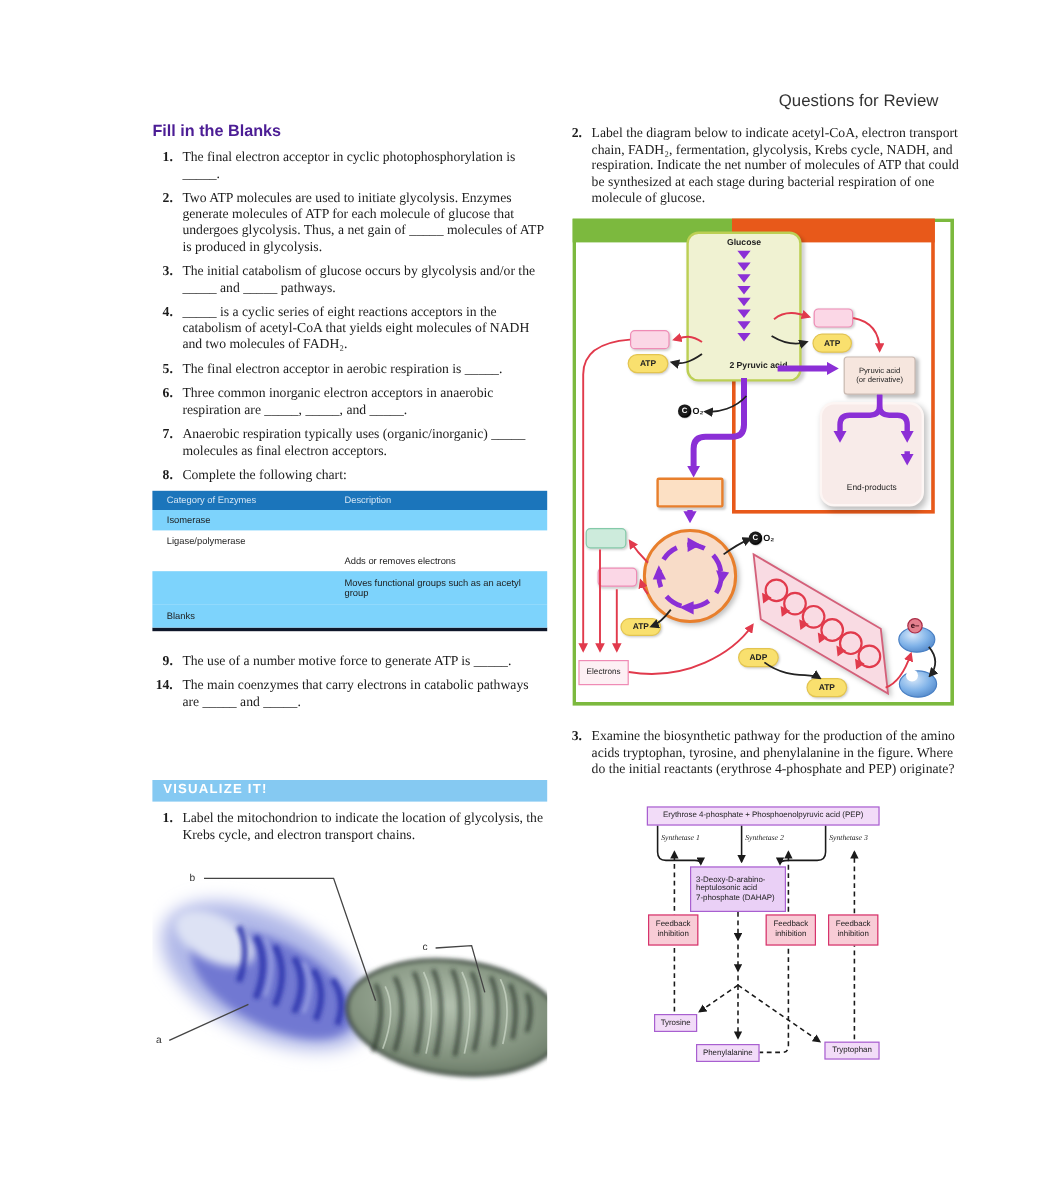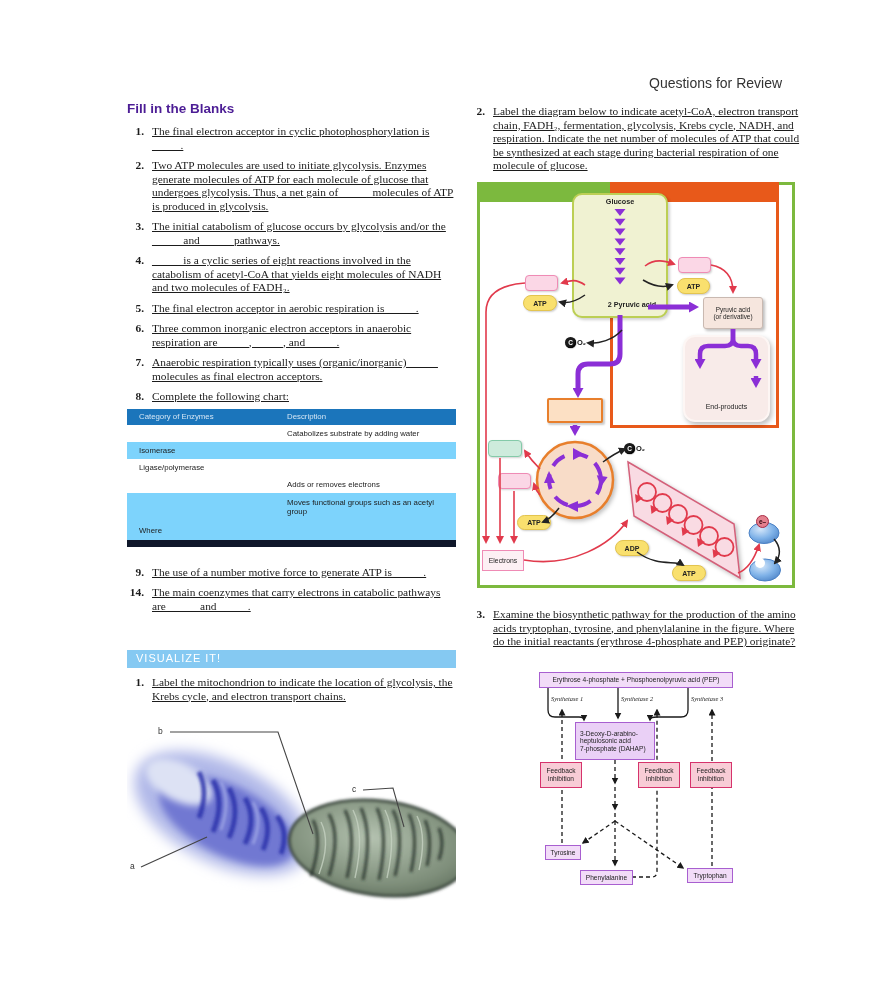--- a/index.html
+++ b/index.html
@@ -7,33 +7,33 @@
         font-family:"Liberation Serif", serif;color:#1c1c1c;}
   
   .running-header{position:absolute;left:649px;top:75px;font-family:"Liberation Sans",sans-serif;
         font-size:14px;color:#333;}
   
   .left-col{position:absolute;left:127px;top:101px;width:329px;}
   .fib-heading{font-family:"Liberation Sans",sans-serif;font-weight:bold;font-size:13.5px;
         color:#4c1d95;margin:0 0 9px 0;}
   .q{display:flex;margin-bottom:7px;font-size:11.4px;line-height:13.5px;}
   .q .num{flex:none;width:17px;text-align:right;margin-right:8px;font-weight:bold;}
-  .q .qtext{flex:1;text-decoration:underline;}
+  .q .qtext{flex:1;}
   
   .enz-table{width:329px;margin:4px 0 0 0;font-family:"Liberation Sans",sans-serif;
-        font-size:7.8px;border-bottom:7px solid #0f172a;}
+        font-size:7.8px;border-bottom:3px solid #0f172a;}
   .enz-tr{display:grid;grid-template-columns:45% 55%;min-height:17px;align-items:center;}
   .enz-tr.head{background:#1b75bb;color:#d4e6f5;min-height:16px;}
   .enz-tr.green{background:#7dd3fc;}
   .enz-td{padding:3px 6px 3px 12px;}
   .after-table{margin-top:19px;}
   
   .visualize{position:absolute;left:127px;top:650px;width:329px;}
   .viz-banner{background:#85c9f2;color:#ffffff;font-family:"Liberation Sans",sans-serif;
-        font-weight:normal;font-size:11px;letter-spacing:1px;padding:2px 0 2px 9px;height:14px;
+        font-weight:bold;font-size:11px;letter-spacing:1px;padding:2px 0 2px 9px;height:14px;
         margin-bottom:8px;}
   .mito-fig{position:relative;width:329px;height:215px;margin-top:4px;}
   .fig-label{position:absolute;font-family:"Liberation Sans",sans-serif;font-size:8.5px;color:#333;}
   
   .q2-block{position:absolute;left:468px;top:105px;width:335px;}
   .q3-block{position:absolute;left:468px;top:608px;width:335px;}
   
   .diag1{position:absolute;left:477px;top:182px;width:320px;height:408px;
         font-family:"Liberation Sans",sans-serif;}
   .diag1 svg{position:absolute;left:0;top:0;}
@@ -101,21 +101,21 @@
     <div class="q">
       <span class="num">2.</span>
       <span class="qtext">Two ATP molecules are used to initiate glycolysis. Enzymes generate molecules of ATP for each molecule of glucose that undergoes glycolysis. Thus, a net gain of _____ molecules of ATP is produced in glycolysis.</span>
     </div>
     <div class="q">
       <span class="num">3.</span>
       <span class="qtext">The initial catabolism of glucose occurs by glycolysis and/or the _____ and _____ pathways.</span>
     </div>
     <div class="q">
       <span class="num">4.</span>
-      <span class="qtext">_____ is a cyclic series of eight reactions involved in the catabolism of acetyl-CoA that yields eight molecules of NADH and two molecules of FADH₂.</span>
+      <span class="qtext">_____ is a cyclic series of eight reactions acceptors in the catabolism of acetyl-CoA that yields eight molecules of NADH and two molecules of FADH₂.</span>
     </div>
     <div class="q">
       <span class="num">5.</span>
       <span class="qtext">The final electron acceptor in aerobic respiration is _____.</span>
     </div>
     <div class="q">
       <span class="num">6.</span>
       <span class="qtext">Three common inorganic electron acceptors in anaerobic respiration are _____, _____, and _____.</span>
     </div>
     <div class="q">
@@ -125,42 +125,38 @@
     <div class="q" style="margin-bottom:5px;">
       <span class="num">8.</span>
       <span class="qtext">Complete the following chart:</span>
     </div>
 
     <div class="enz-table">
       <div class="enz-tr head">
         <div class="enz-td">Category of Enzymes</div>
         <div class="enz-td">Description</div>
       </div>
-      <div class="enz-tr">
-        <div class="enz-td"></div>
-        <div class="enz-td">Catabolizes substrate by adding water</div>
-      </div>
       <div class="enz-tr green">
         <div class="enz-td">Isomerase</div>
         <div class="enz-td"></div>
       </div>
       <div class="enz-tr">
         <div class="enz-td">Ligase/polymerase</div>
         <div class="enz-td"></div>
       </div>
       <div class="enz-tr">
         <div class="enz-td"></div>
         <div class="enz-td">Adds or removes electrons</div>
       </div>
       <div class="enz-tr green" style="min-height:28px;">
         <div class="enz-td"></div>
         <div class="enz-td">Moves functional groups such as an acetyl group</div>
       </div>
       <div class="enz-tr green" style="min-height:19px;">
-        <div class="enz-td">Where</div>
+        <div class="enz-td">Blanks</div>
         <div class="enz-td"></div>
       </div>
     </div>
 
     <div class="q after-table">
       <span class="num">9.</span>
       <span class="qtext">The use of a number motive force to generate ATP is _____.</span>
     </div>
     <div class="q">
       <span class="num">14.</span>

